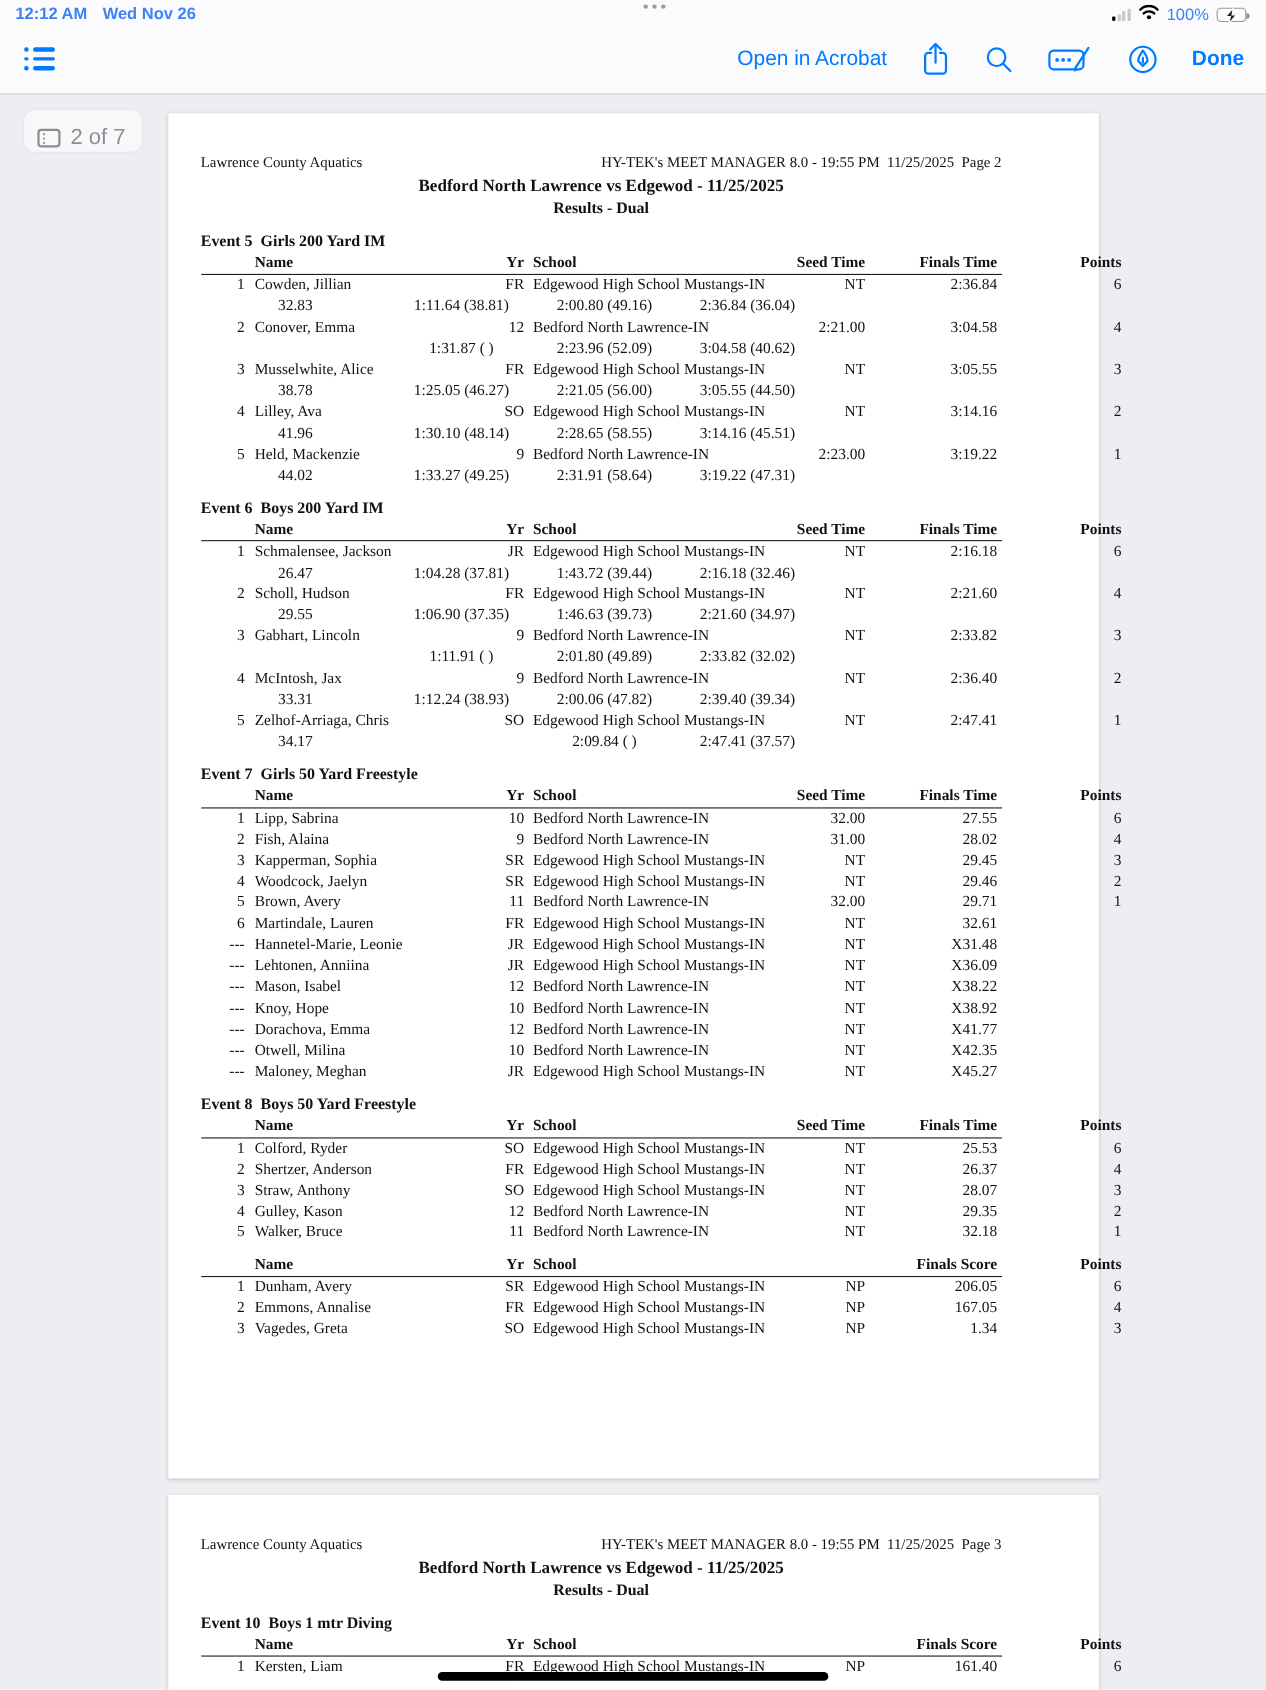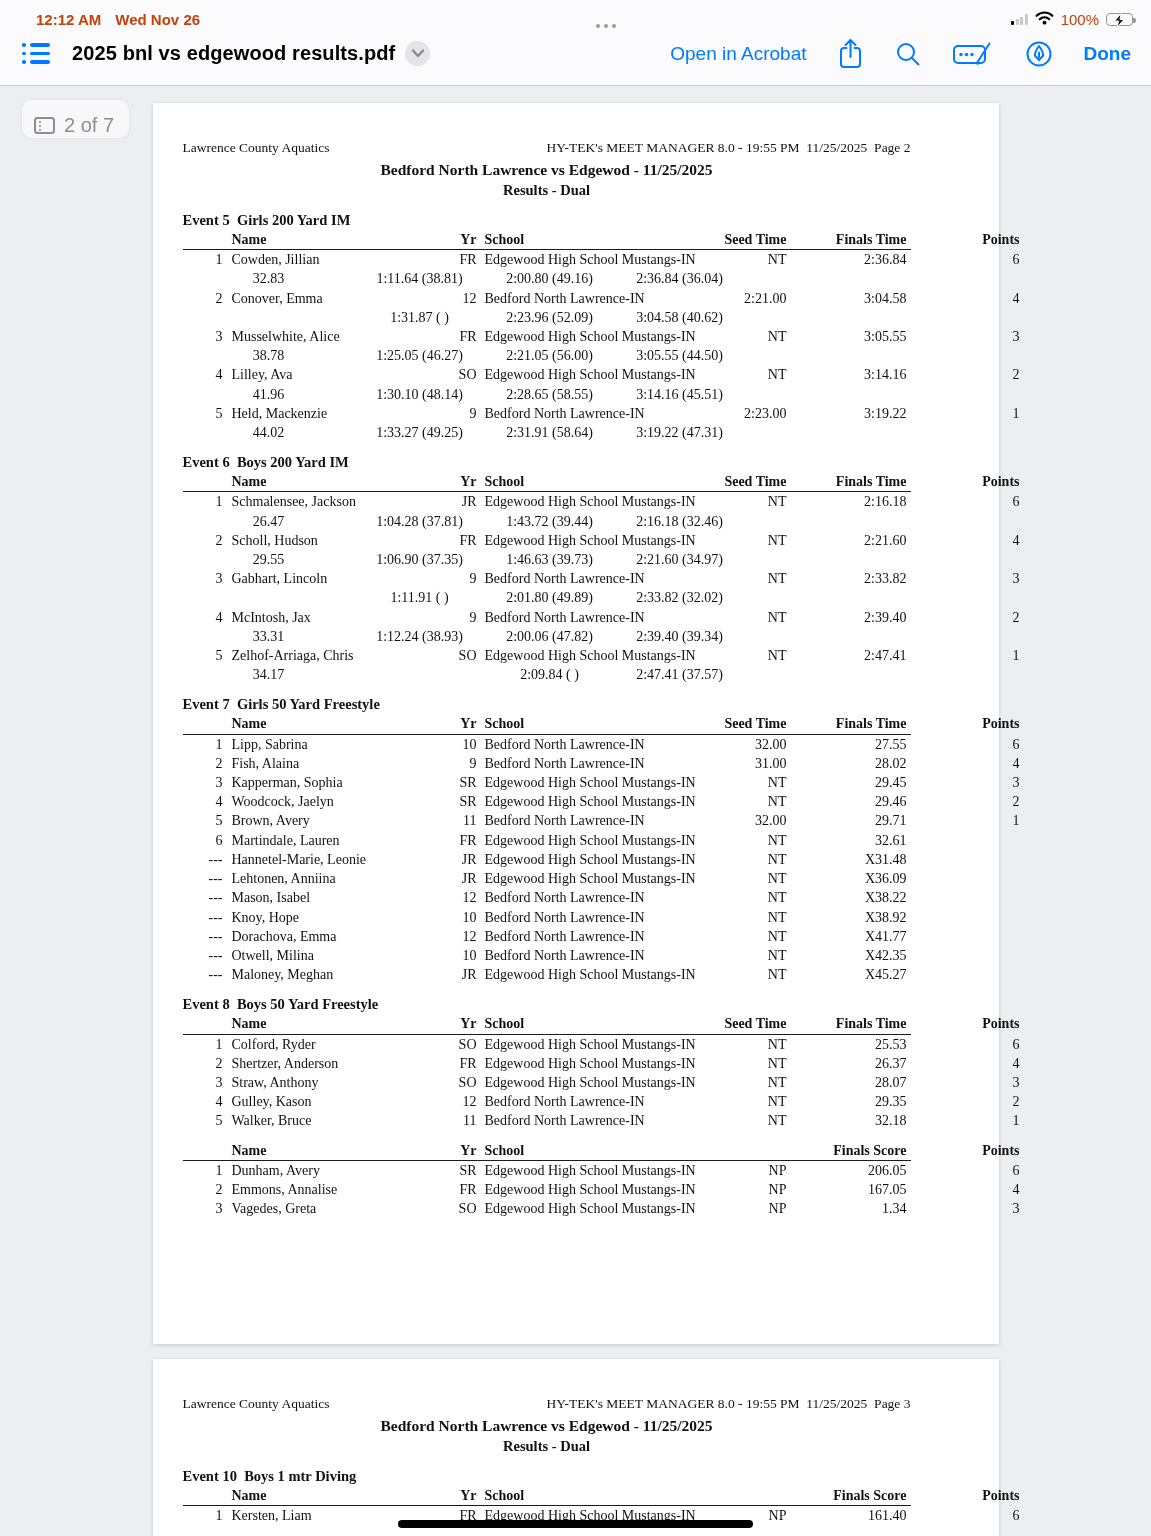--- a/index.html
+++ b/index.html
@@ -2,21 +2,21 @@
 <html><head>
 <meta charset="utf-8">
 <style>
   * { margin:0; padding:0; box-sizing:border-box; }
   html,body { width:1151px; height:1536px; overflow:hidden; }
   body { font-family:"Liberation Sans","DejaVu Sans",sans-serif; background:#eceef1; position:relative; }
   .pre { white-space:pre; }
 
   
   .chrome { position:absolute; top:0; left:0; width:1151px; height:86px; background:#fbfbfd; border-bottom:1px solid #c9c9ce; z-index:30; }
-  .statusbar { height:28px; display:flex; align-items:flex-end; padding:4px 18px 0 36px; font-size:15px; font-weight:600; color:#c2410c; }
+  .statusbar { height:28px; display:flex; align-items:flex-start; padding:4px 18px 0 14px; font-size:15px; font-weight:600; color:#3b82f6; }
   .sb-left { display:flex; gap:14px; align-items:center; }
   .sb-center { flex:1; display:flex; justify-content:center; align-items:center; gap:4px; }
   .sb-dot { width:4px; height:4px; border-radius:50%; background:#9a9aa0; }
   .sb-right { display:flex; align-items:center; gap:7px; }
   .cellbars { display:flex; align-items:flex-end; gap:1.5px; height:11px; }
   .cellbars i { width:3px; border-radius:1px; background:#c7c7cc; display:block; }
   .cellbars i.on { background:#000; }
   .batt { position:relative; width:27px; height:13px; border:1px solid rgba(0,0,0,.4); border-radius:4px; padding:1px; }
   .batt-fill { width:100%; height:100%; border-radius:2.5px; background:#34c759; }
   .batt-cap { position:absolute; right:-3.5px; top:4px; width:2.2px; height:5px; background:rgba(0,0,0,.4); border-radius:0 2px 2px 0; }
@@ -116,28 +116,20 @@
             <span class="toc-line"></span>
           </div>
         <div class="toc-row">
             <span class="toc-dot"></span>
             <span class="toc-line"></span>
           </div>
         <div class="toc-row">
             <span class="toc-dot"></span>
             <span class="toc-line"></span>
           </div>
-      </div>
-      <div style="display:flex;align-items:center;">
-        <span class="doc-title">2025 bnl vs edgewood results.pdf</span>
-        <span class="chev-circle">
-          <svg width="14" height="9" viewBox="0 0 14 9">
-              <path d="M2 1.5 L7 7 L12 1.5" stroke="#86868b" stroke-width="2.2" fill="none" stroke-linecap="round" stroke-linejoin="round"></path>
-            </svg>
-        </span>
       </div>
     </div>
     <div class="tb-right">
       <span class="acrobat">Open in Acrobat</span>
       <span class="tb-icon">
         <svg width="27" height="33" viewBox="0 0 27 33">
           <path class="st" d="M9.5 11 H7 a3 3 0 0 0 -3 3 V27 a3 3 0 0 0 3 3 H20 a3 3 0 0 0 3 -3 V14 a3 3 0 0 0 -3 -3 H17.5"></path>
           <path class="st" d="M13.5 20 V3.5 M8.5 8 L13.5 3 L18.5 8"></path>
         </svg>
       </span>
@@ -332,21 +324,21 @@
           <span>2:01.80 (49.89)</span>
           <span>2:33.82 (32.02)</span>
           <span></span>
         </div>
         <div class="ev-grid">
           <span class="c-place">4</span>
           <span class="c-name">McIntosh, Jax</span>
           <span class="c-yr">9</span>
           <span class="c-school">Bedford North Lawrence-IN</span>
           <span class="c-seed">NT</span>
-          <span class="c-finals">2:39.40</span>
+          <span class="c-finals">2:36.40</span>
           <span class="c-points">2</span>
         </div>
         <div class="sp-grid">
           <span>33.31</span>
           <span>1:12.24 (38.93)</span>
           <span>2:00.06 (47.82)</span>
           <span>2:39.40 (39.34)</span>
           <span></span>
         </div>
         <div class="ev-grid">

